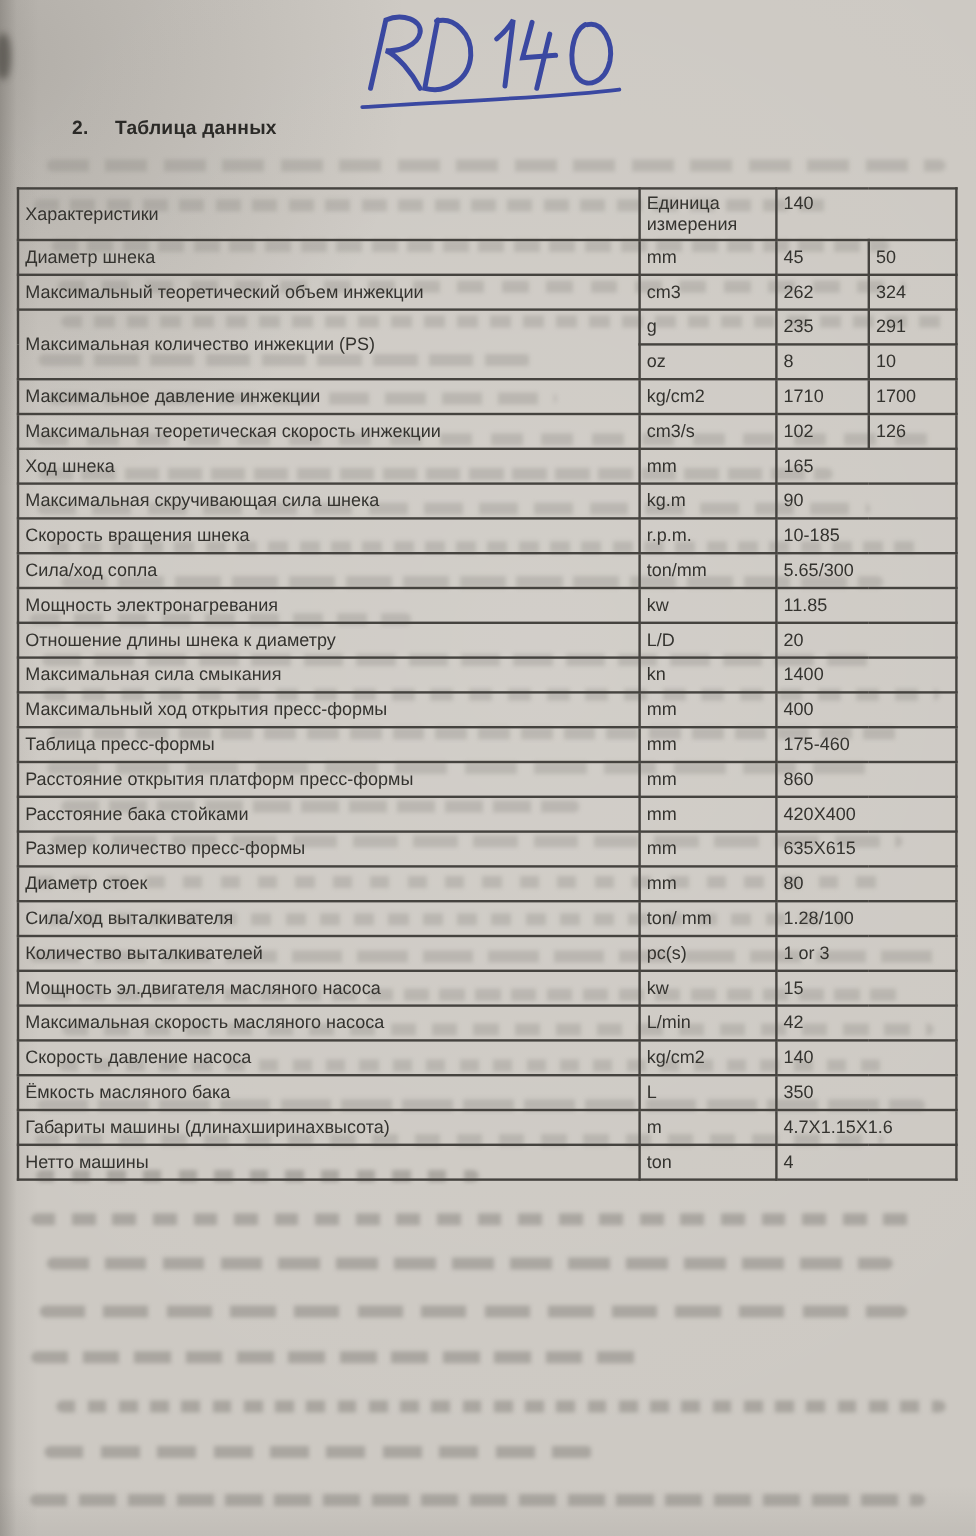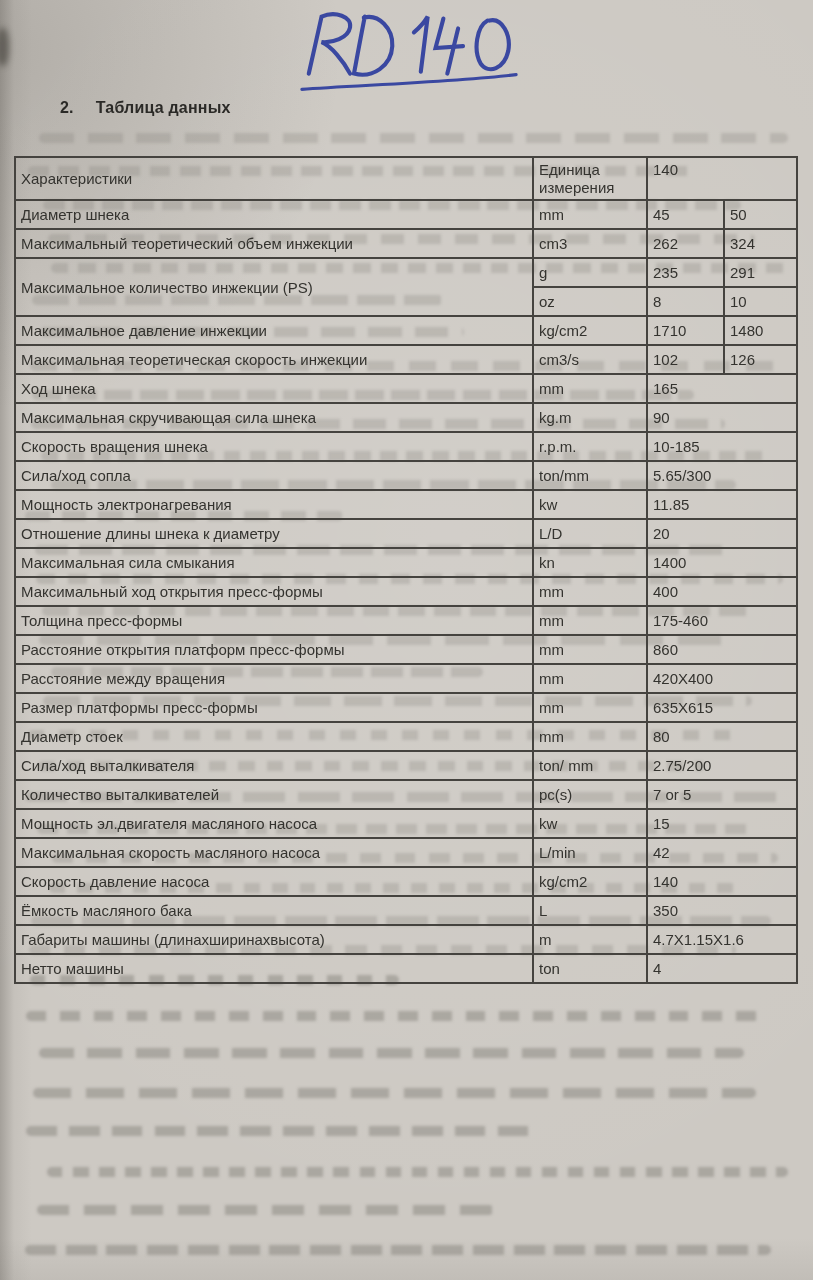--- a/index.html
+++ b/index.html
@@ -125,35 +125,35 @@
           <td data-name="spec-value-cell">45</td>
           <td data-name="spec-value-cell">50</td>
         </tr>
         <tr data-name="table-row">
           <td data-name="spec-label-cell">Максимальный теоретический объем инжекции</td>
           <td data-name="spec-unit-cell">cm3</td>
           <td data-name="spec-value-cell">262</td>
           <td data-name="spec-value-cell">324</td>
         </tr>
         <tr data-name="table-row">
-          <td data-name="spec-label-cell" rowspan="2">Максимальное количество инжекции (PS)</td>
+          <td data-name="spec-label-cell" rowspan="2">Максимальная количество инжекции (PS)</td>
           <td data-name="spec-unit-cell">g</td>
           <td data-name="spec-value-cell">235</td>
           <td data-name="spec-value-cell">291</td>
         </tr>
         <tr data-name="table-row">
           <td data-name="spec-unit-cell">oz</td>
           <td data-name="spec-value-cell">8</td>
           <td data-name="spec-value-cell">10</td>
         </tr>
         <tr data-name="table-row">
           <td data-name="spec-label-cell">Максимальное давление инжекции</td>
           <td data-name="spec-unit-cell">kg/cm2</td>
           <td data-name="spec-value-cell">1710</td>
-          <td data-name="spec-value-cell">1480</td>
+          <td data-name="spec-value-cell">1700</td>
         </tr>
         <tr data-name="table-row">
           <td data-name="spec-label-cell">Максимальная теоретическая скорость инжекции</td>
           <td data-name="spec-unit-cell">cm3/s</td>
           <td data-name="spec-value-cell">102</td>
           <td data-name="spec-value-cell">126</td>
         </tr>
         <tr data-name="table-row">
           <td data-name="spec-label-cell">Ход шнека</td>
           <td data-name="spec-unit-cell">mm</td>
@@ -188,53 +188,53 @@
           <td data-name="spec-label-cell">Максимальная сила смыкания</td>
           <td data-name="spec-unit-cell">kn</td>
           <td data-name="spec-value-cell" colspan="2">1400</td>
         </tr>
         <tr data-name="table-row">
           <td data-name="spec-label-cell">Максимальный ход открытия пресс-формы</td>
           <td data-name="spec-unit-cell">mm</td>
           <td data-name="spec-value-cell" colspan="2">400</td>
         </tr>
         <tr data-name="table-row">
-          <td data-name="spec-label-cell">Толщина пресс-формы</td>
+          <td data-name="spec-label-cell">Таблица пресс-формы</td>
           <td data-name="spec-unit-cell">mm</td>
           <td data-name="spec-value-cell" colspan="2">175-460</td>
         </tr>
         <tr data-name="table-row">
           <td data-name="spec-label-cell">Расстояние открытия платформ пресс-формы</td>
           <td data-name="spec-unit-cell">mm</td>
           <td data-name="spec-value-cell" colspan="2">860</td>
         </tr>
         <tr data-name="table-row">
-          <td data-name="spec-label-cell">Расстояние между вращения</td>
+          <td data-name="spec-label-cell">Расстояние бака стойками</td>
           <td data-name="spec-unit-cell">mm</td>
           <td data-name="spec-value-cell" colspan="2">420X400</td>
         </tr>
         <tr data-name="table-row">
-          <td data-name="spec-label-cell">Размер платформы пресс-формы</td>
+          <td data-name="spec-label-cell">Размер количество пресс-формы</td>
           <td data-name="spec-unit-cell">mm</td>
           <td data-name="spec-value-cell" colspan="2">635X615</td>
         </tr>
         <tr data-name="table-row">
           <td data-name="spec-label-cell">Диаметр стоек</td>
           <td data-name="spec-unit-cell">mm</td>
           <td data-name="spec-value-cell" colspan="2">80</td>
         </tr>
         <tr data-name="table-row">
           <td data-name="spec-label-cell">Сила/ход выталкивателя</td>
           <td data-name="spec-unit-cell">ton/ mm</td>
-          <td data-name="spec-value-cell" colspan="2">2.75/200</td>
+          <td data-name="spec-value-cell" colspan="2">1.28/100</td>
         </tr>
         <tr data-name="table-row">
           <td data-name="spec-label-cell">Количество выталкивателей</td>
           <td data-name="spec-unit-cell">pc(s)</td>
-          <td data-name="spec-value-cell" colspan="2">7 or 5</td>
+          <td data-name="spec-value-cell" colspan="2">1 or 3</td>
         </tr>
         <tr data-name="table-row">
           <td data-name="spec-label-cell">Мощность эл.двигателя масляного насоса</td>
           <td data-name="spec-unit-cell">kw</td>
           <td data-name="spec-value-cell" colspan="2">15</td>
         </tr>
         <tr data-name="table-row">
           <td data-name="spec-label-cell">Максимальная скорость масляного насоса</td>
           <td data-name="spec-unit-cell">L/min</td>
           <td data-name="spec-value-cell" colspan="2">42</td>

